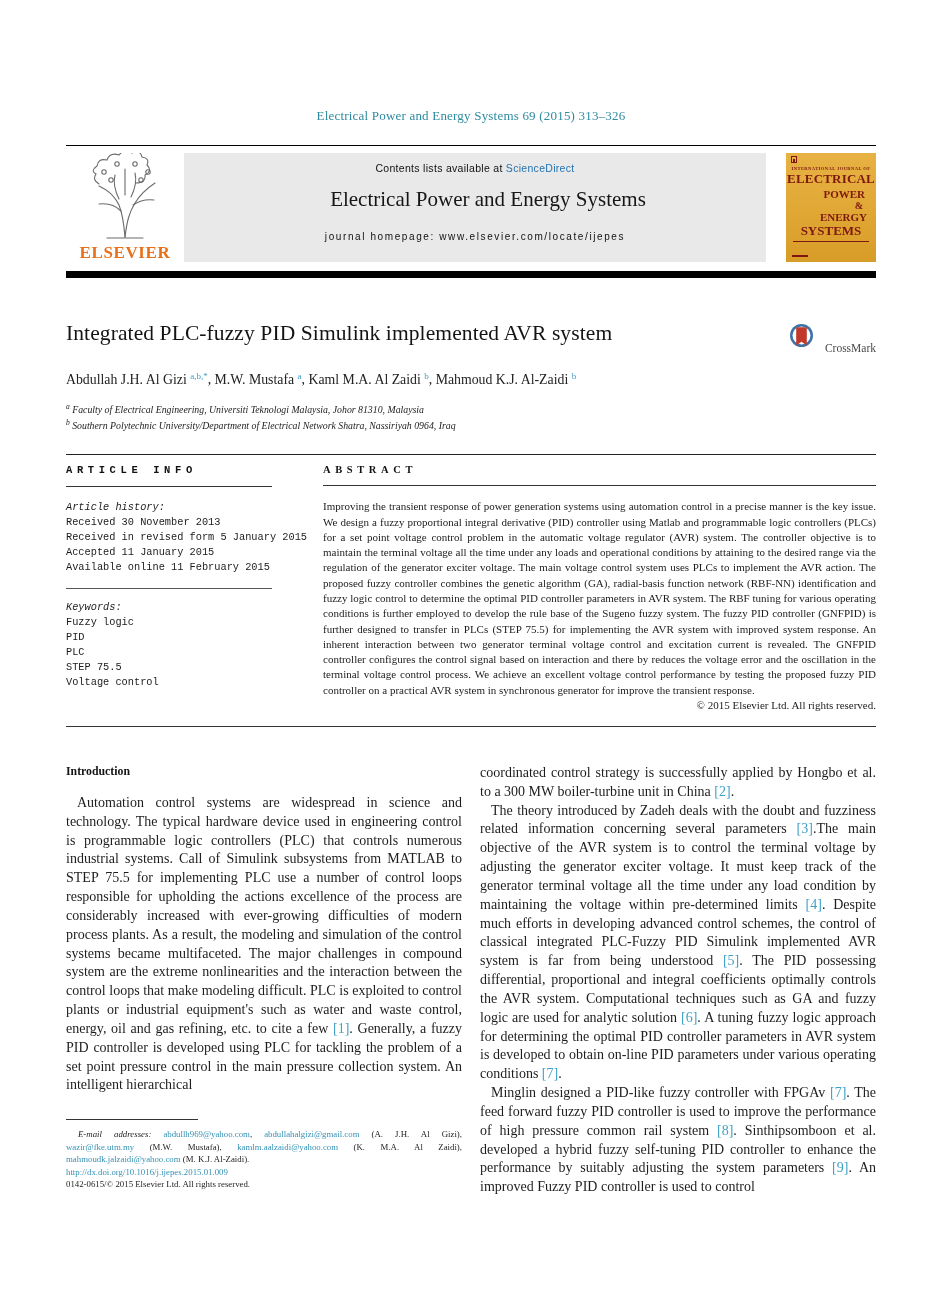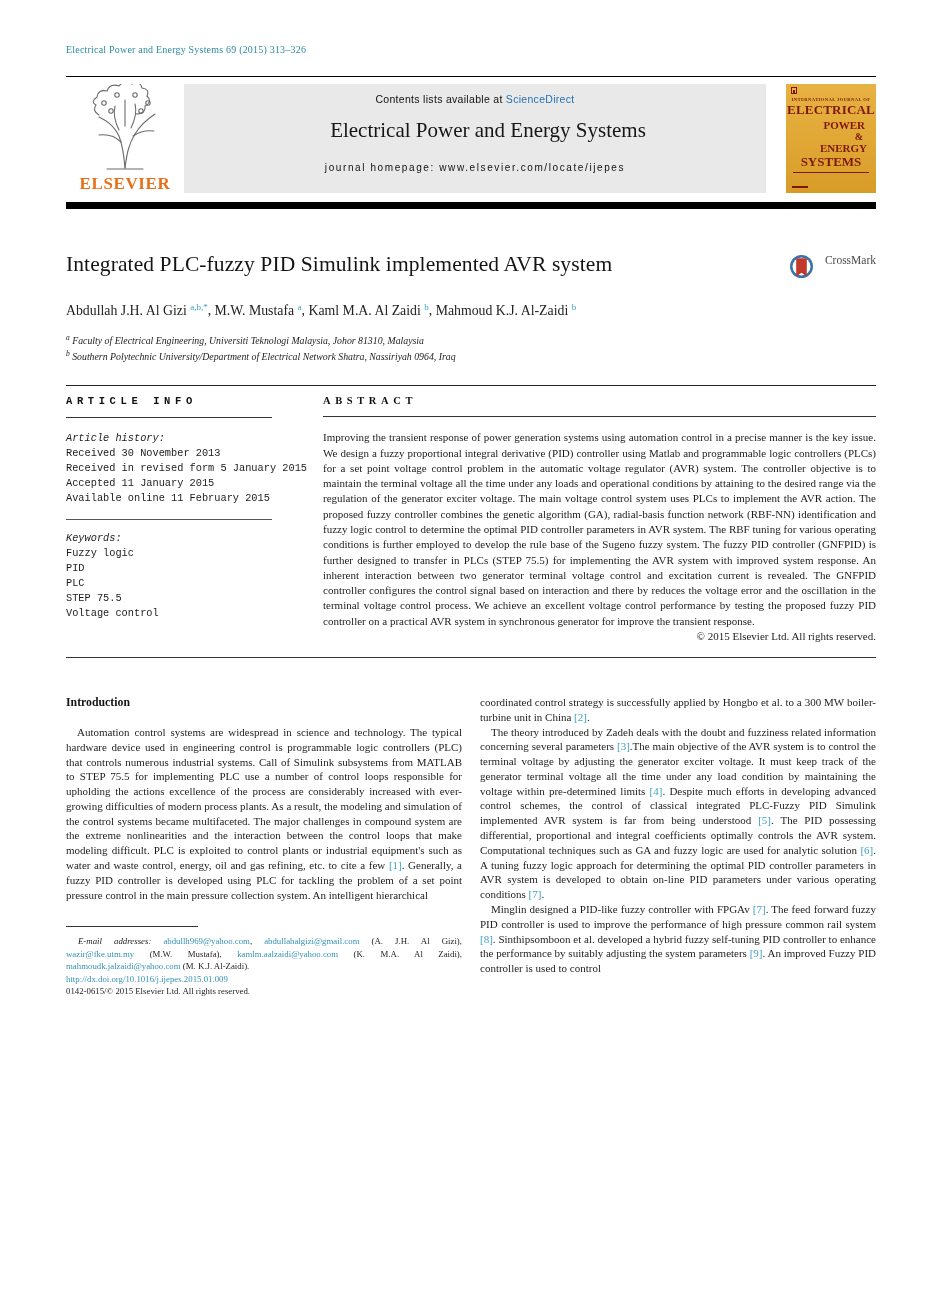--- a/index.html
+++ b/index.html
@@ -5,21 +5,21 @@
   * { margin:0; padding:0; box-sizing:border-box; }
   html,body { background:#fff; }
   .page {
     width:926px; height:1309px; background:#fff; position:relative;
     font-family:"Liberation Serif", serif; color:#1c1c1c; overflow:hidden;
   }
   .content { margin-left:66px; width:810px; }
 
   
   .citation {
-    padding-top:44px; text-align:left; font-size:10px;
+    padding-top:108px; text-align:center; font-size:13px;
     color:#2E8BA0; letter-spacing:0.2px;
   }
 
   
   .header-rule { margin-top:21px; border-top:1.3px solid #000; }
   .header-row { display:flex; margin-top:7px; height:109px; }
   .elsevier { width:118px; display:flex; flex-direction:column; align-items:center; cursor:pointer; }
   .elsevier-text {
     color:#E8701A; font-weight:bold; font-size:17px; letter-spacing:0.6px; margin-top:-2px;
   }
@@ -46,21 +46,21 @@
   .cover-l4 { font-size:11px; text-align:right; padding-right:9px; margin-top:0px; }
   .cover-l5 { font-size:13px; text-align:center; margin-top:0px; }
   .cover-rule { border-top:0.8px solid #7E1710; margin:2px 7px 0; }
   .cover-bottom { position:absolute; bottom:5px; left:6px; width:16px; height:2.5px; background:#7E1710; }
 
   .black-bar { margin-top:9px; height:7px; background:#000; }
 
   
   .title-row { display:flex; justify-content:space-between; align-items:flex-start; margin-top:43px; }
   h1.article-title { font-size:21.5px; font-weight:400; color:#141414; letter-spacing:0.1px; }
-  .crossmark { display:flex; align-items:flex-start; gap:11px; margin-top:2px; cursor:pointer; }
+  .crossmark { display:flex; align-items:flex-end; gap:11px; margin-top:2px; cursor:pointer; }
   .crossmark-label { font-size:11.5px; color:#4a4a4a; }
 
   .authors { margin-top:17px; font-size:13.8px; color:#222; }
   .authors .sup { color:#3FA0C5; font-size:9px; vertical-align:5px; }
   .affiliations { margin-top:13px; font-style:italic; font-size:9.8px; line-height:1.55; color:#222; }
   .affiliations .sup { font-size:7.5px; vertical-align:4px; font-style:italic; }
 
   .section-rule { margin-top:21px; border-top:1px solid #222; }
 
   
@@ -75,21 +75,21 @@
   .mid-rule { border-top:1px solid #555; width:206px; margin:13px 0 11px; }
   .abstract-text { font-size:11px; line-height:1.39; text-align:justify; color:#1c1c1c; }
   .copyright { font-size:11px; text-align:right; margin-top:1px; }
 
   .full-rule { border-top:1px solid #333; margin-top:15px; }
 
   
   .body-cols { display:flex; gap:18px; margin-top:37px; }
   .bcol { width:396px; flex:none; }
   h2.intro { font-size:11.8px; font-weight:bold; color:#141414; }
-  .bcol p { font-size:11px; line-height:1.345; text-align:justify; color:#1d1d1d; }
+  .bcol p { font-size:14px; line-height:1.345; text-align:justify; color:#1d1d1d; }
   .bcol p.first { margin-top:15px; }
   .indent { text-indent:11px; }
   .ref { color:#3FA0C5; cursor:pointer; }
   .link { color:#3592B5; cursor:pointer; }
   .it { font-style:italic; }
 
   
   .footnote { margin-top:24px; }
   .fn-rule { width:132px; border-top:1px solid #333; margin-bottom:8px; }
   .fn { font-size:8.8px !important; line-height:1.42 !important; text-align:justify; color:#222; }

